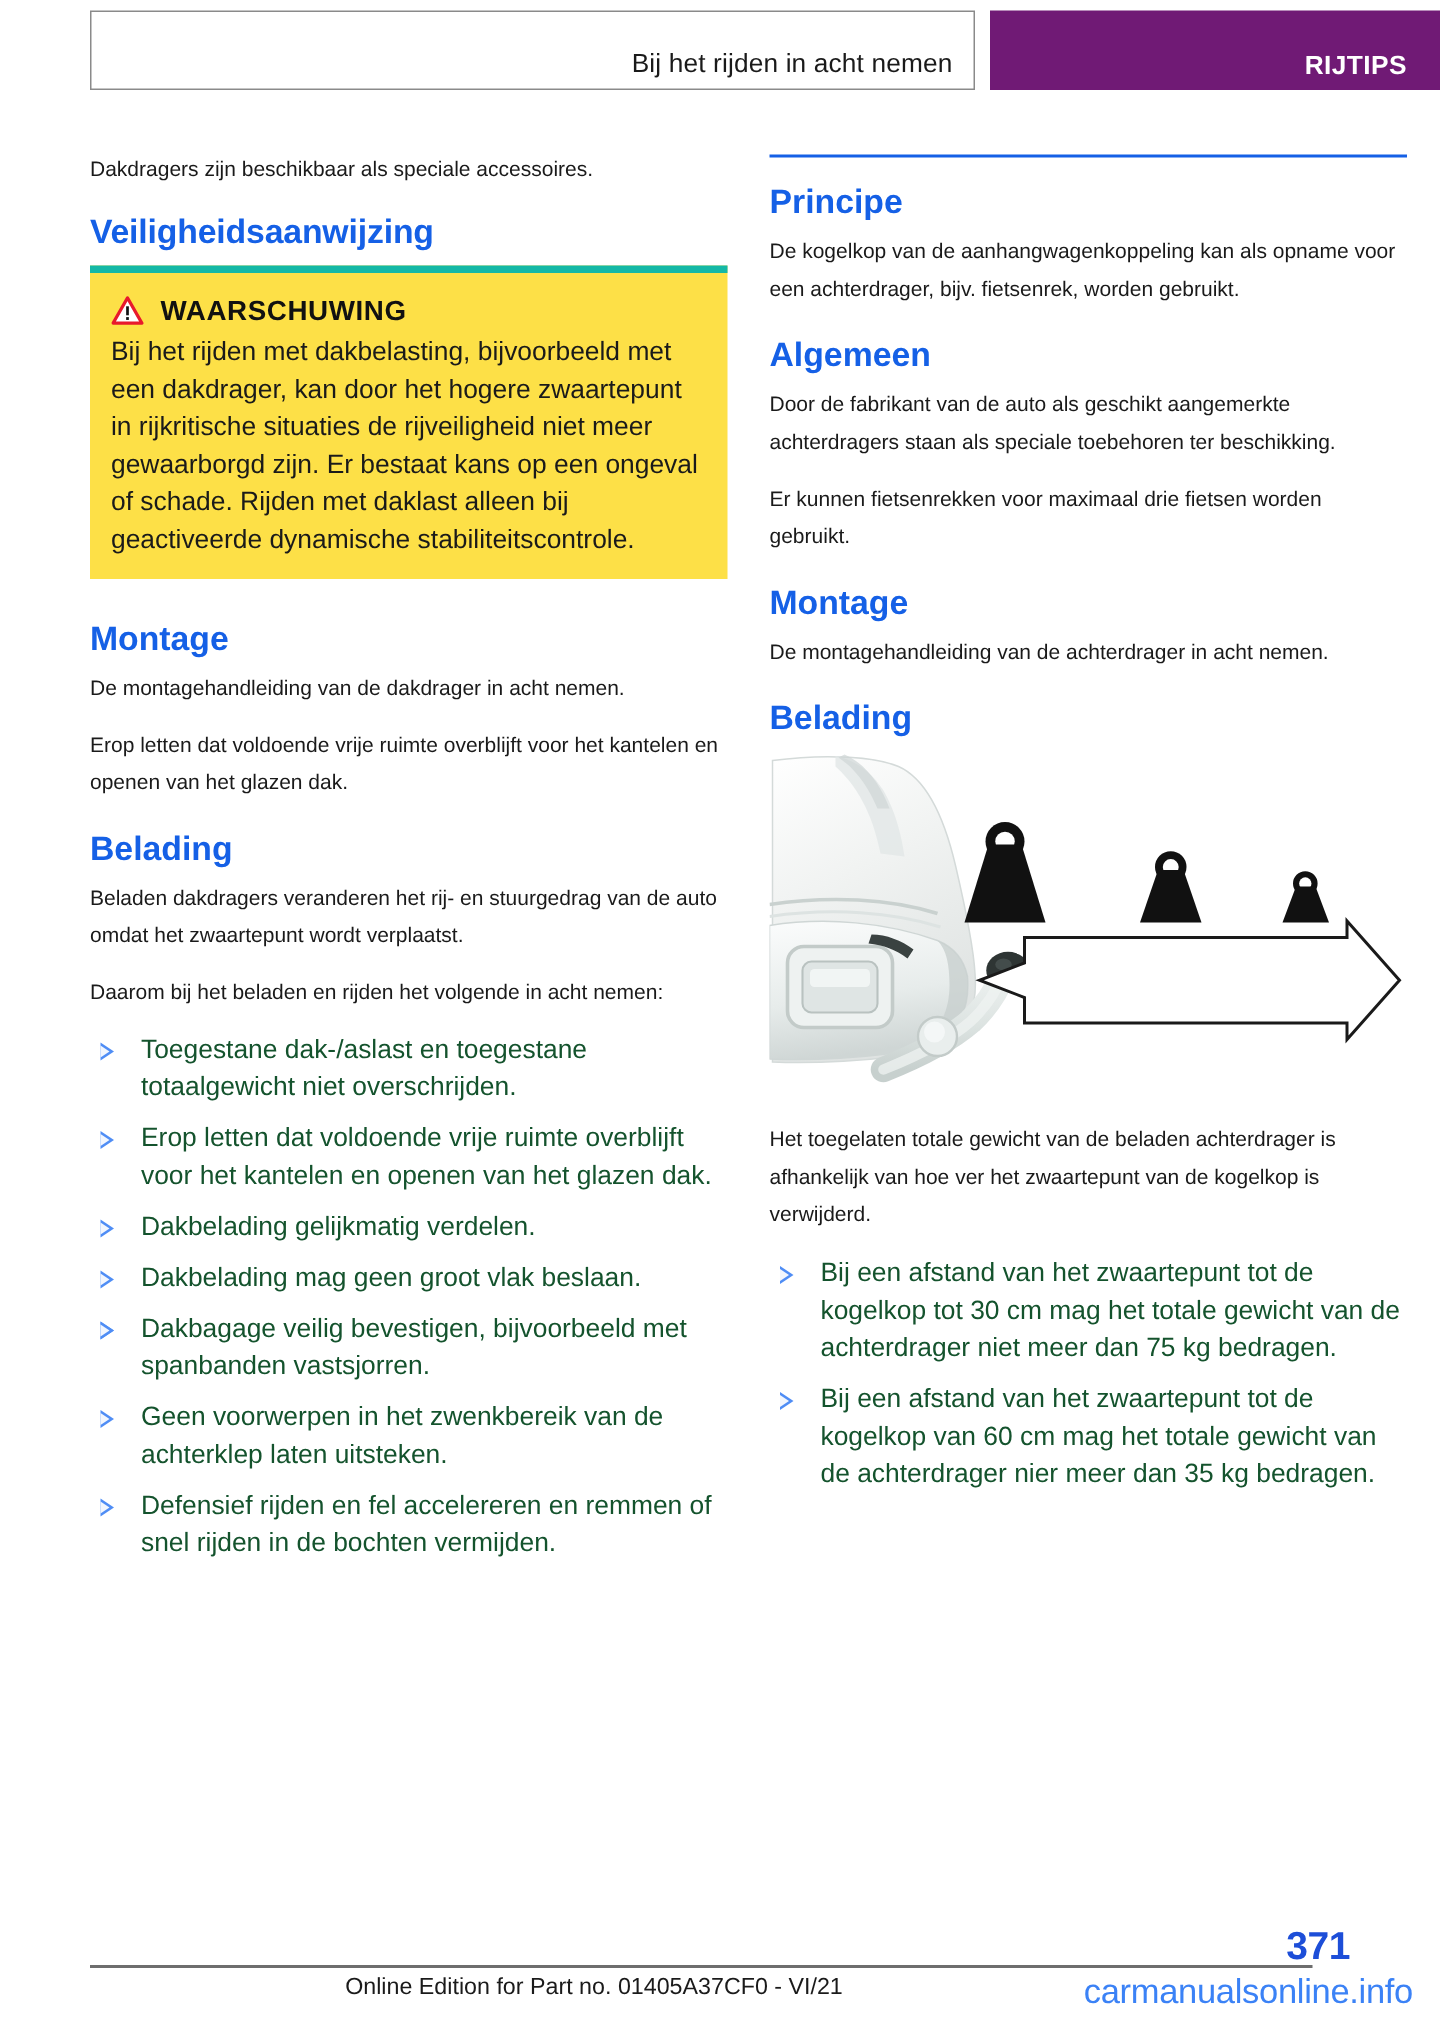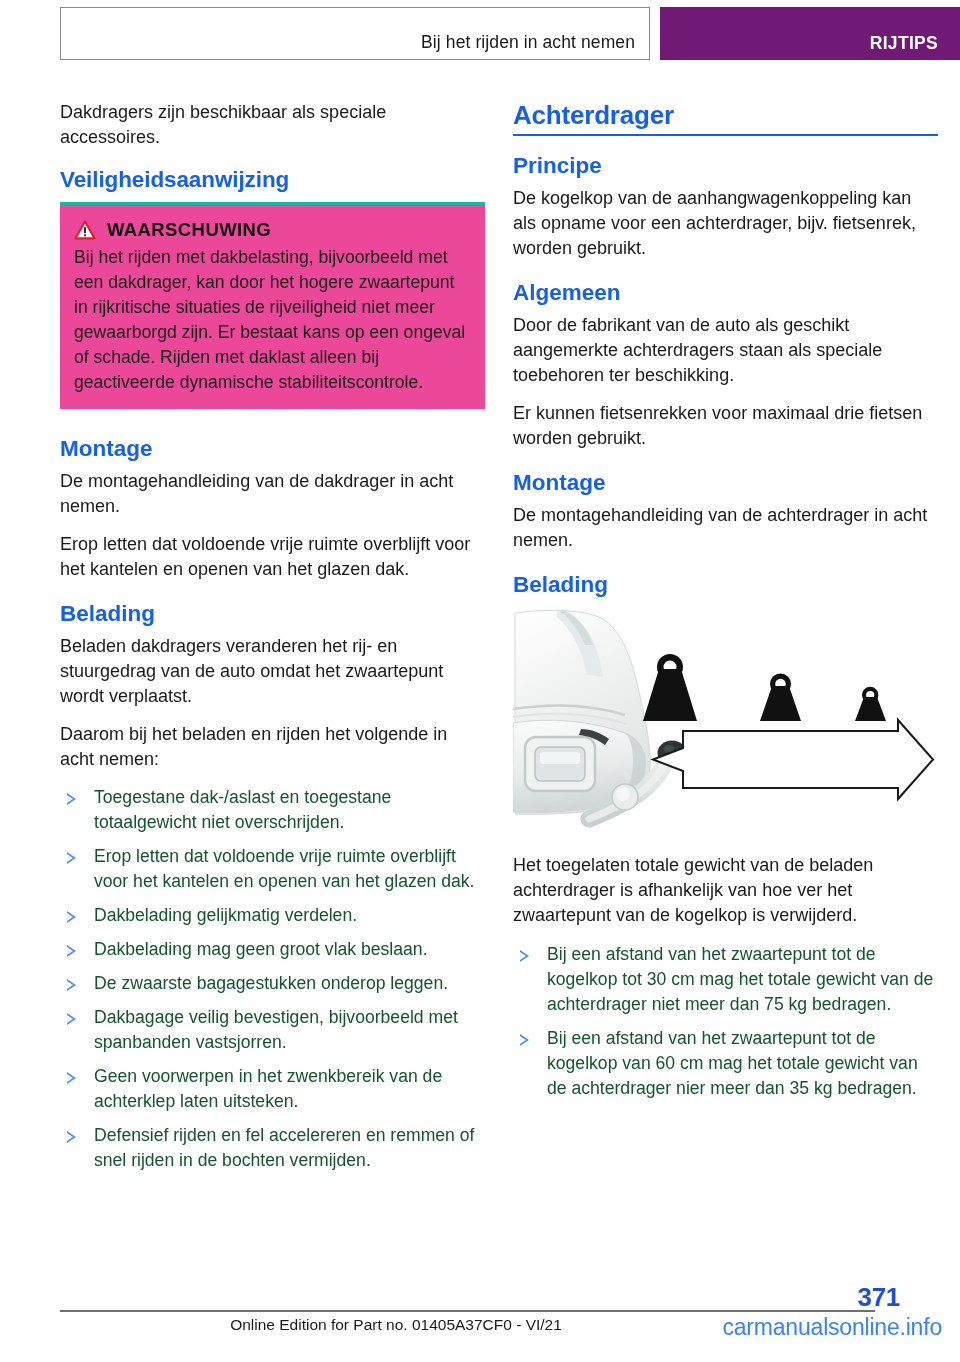--- a/index.html
+++ b/index.html
@@ -73,21 +73,21 @@
     position: absolute;
     top: 0;
     width: 425px;
   }
   .col-left { left: 60px; }
   .col-right { left: 513px; }
 
   
   p.body {
     margin: 0 0 13px 0;
-    font-size: 18px;
+    font-size: 14px;
     line-height: 25px;
     color: #1a1a1a;
   }
 
   h1.doc-h1 {
     margin: 0 0 4px 0;
     font-size: 26px;
     font-weight: bold;
     color: #1560e6;
     letter-spacing: -0.2px;
@@ -112,24 +112,24 @@
   h3.sec-head {
     margin: 0 0 6px 0;
     font-size: 22.5px;
     font-weight: bold;
     color: #1560e6;
     line-height: 28px;
   }
 
   
   .warning-box {
-    background: #ec4899;
+    background: #fde047;
     margin: 8px 0 26px 0;
     padding: 0 0 14px 0;
-    border-top: 3px solid #14b8a6;
+    border-top: 5px solid #14b8a6;
   }
   .warning-head {
     display: flex;
     align-items: center;
     padding: 14px 14px 2px 14px;
   }
   .warn-icon {
     width: 22px;
     height: 20px;
     flex: 0 0 auto;
@@ -279,30 +279,29 @@
 
     <h3 class="sec-head" style="margin-top:18px">Belading</h3>
     <p class="body">Beladen dakdragers veranderen het rij- en stuurgedrag van de auto omdat het zwaartepunt wordt verplaatst.</p>
     <p class="body">Daarom bij het beladen en rijden het volgende in acht nemen:</p>
 
     <ul class="tri-list">
       <li><span class="tri"></span><span>Toegestane dak-/aslast en toegestane totaalgewicht niet overschrijden.</span></li>
       <li><span class="tri"></span><span>Erop letten dat voldoende vrije ruimte overblijft voor het kantelen en openen van het glazen dak.</span></li>
       <li><span class="tri"></span><span>Dakbelading gelijkmatig verdelen.</span></li>
       <li><span class="tri"></span><span>Dakbelading mag geen groot vlak beslaan.</span></li>
-      <li><span class="tri"></span><span>De zwaarste bagagestukken onderop leggen.</span></li>
+      <li><span class="tri"></span></li>
       <li><span class="tri"></span><span>Dakbagage veilig bevestigen, bijvoorbeeld met spanbanden vastsjorren.</span></li>
       <li><span class="tri"></span><span>Geen voorwerpen in het zwenkbereik van de achterklep laten uitsteken.</span></li>
       <li><span class="tri"></span><span>Defensief rijden en fel accelereren en remmen of snel rijden in de bochten vermijden.</span></li>
     </ul>
   </div>
 
   <div class="col col-right">
 
-    <h1 class="doc-h1">Achterdrager</h1>
     <div class="h1-rule"></div>
 
     <h3 class="sec-head">Principe</h3>
     <p class="body">De kogelkop van de aanhangwagenkoppeling kan als opname voor een achterdrager, bijv. fietsenrek, worden gebruikt.</p>
 
     <h3 class="sec-head" style="margin-top:18px">Algemeen</h3>
     <p class="body">Door de fabrikant van de auto als geschikt aangemerkte achterdragers staan als speciale toebehoren ter beschikking.</p>
     <p class="body">Er kunnen fietsenrekken voor maximaal drie fietsen worden gebruikt.</p>
 
     <h3 class="sec-head" style="margin-top:18px">Montage</h3>

